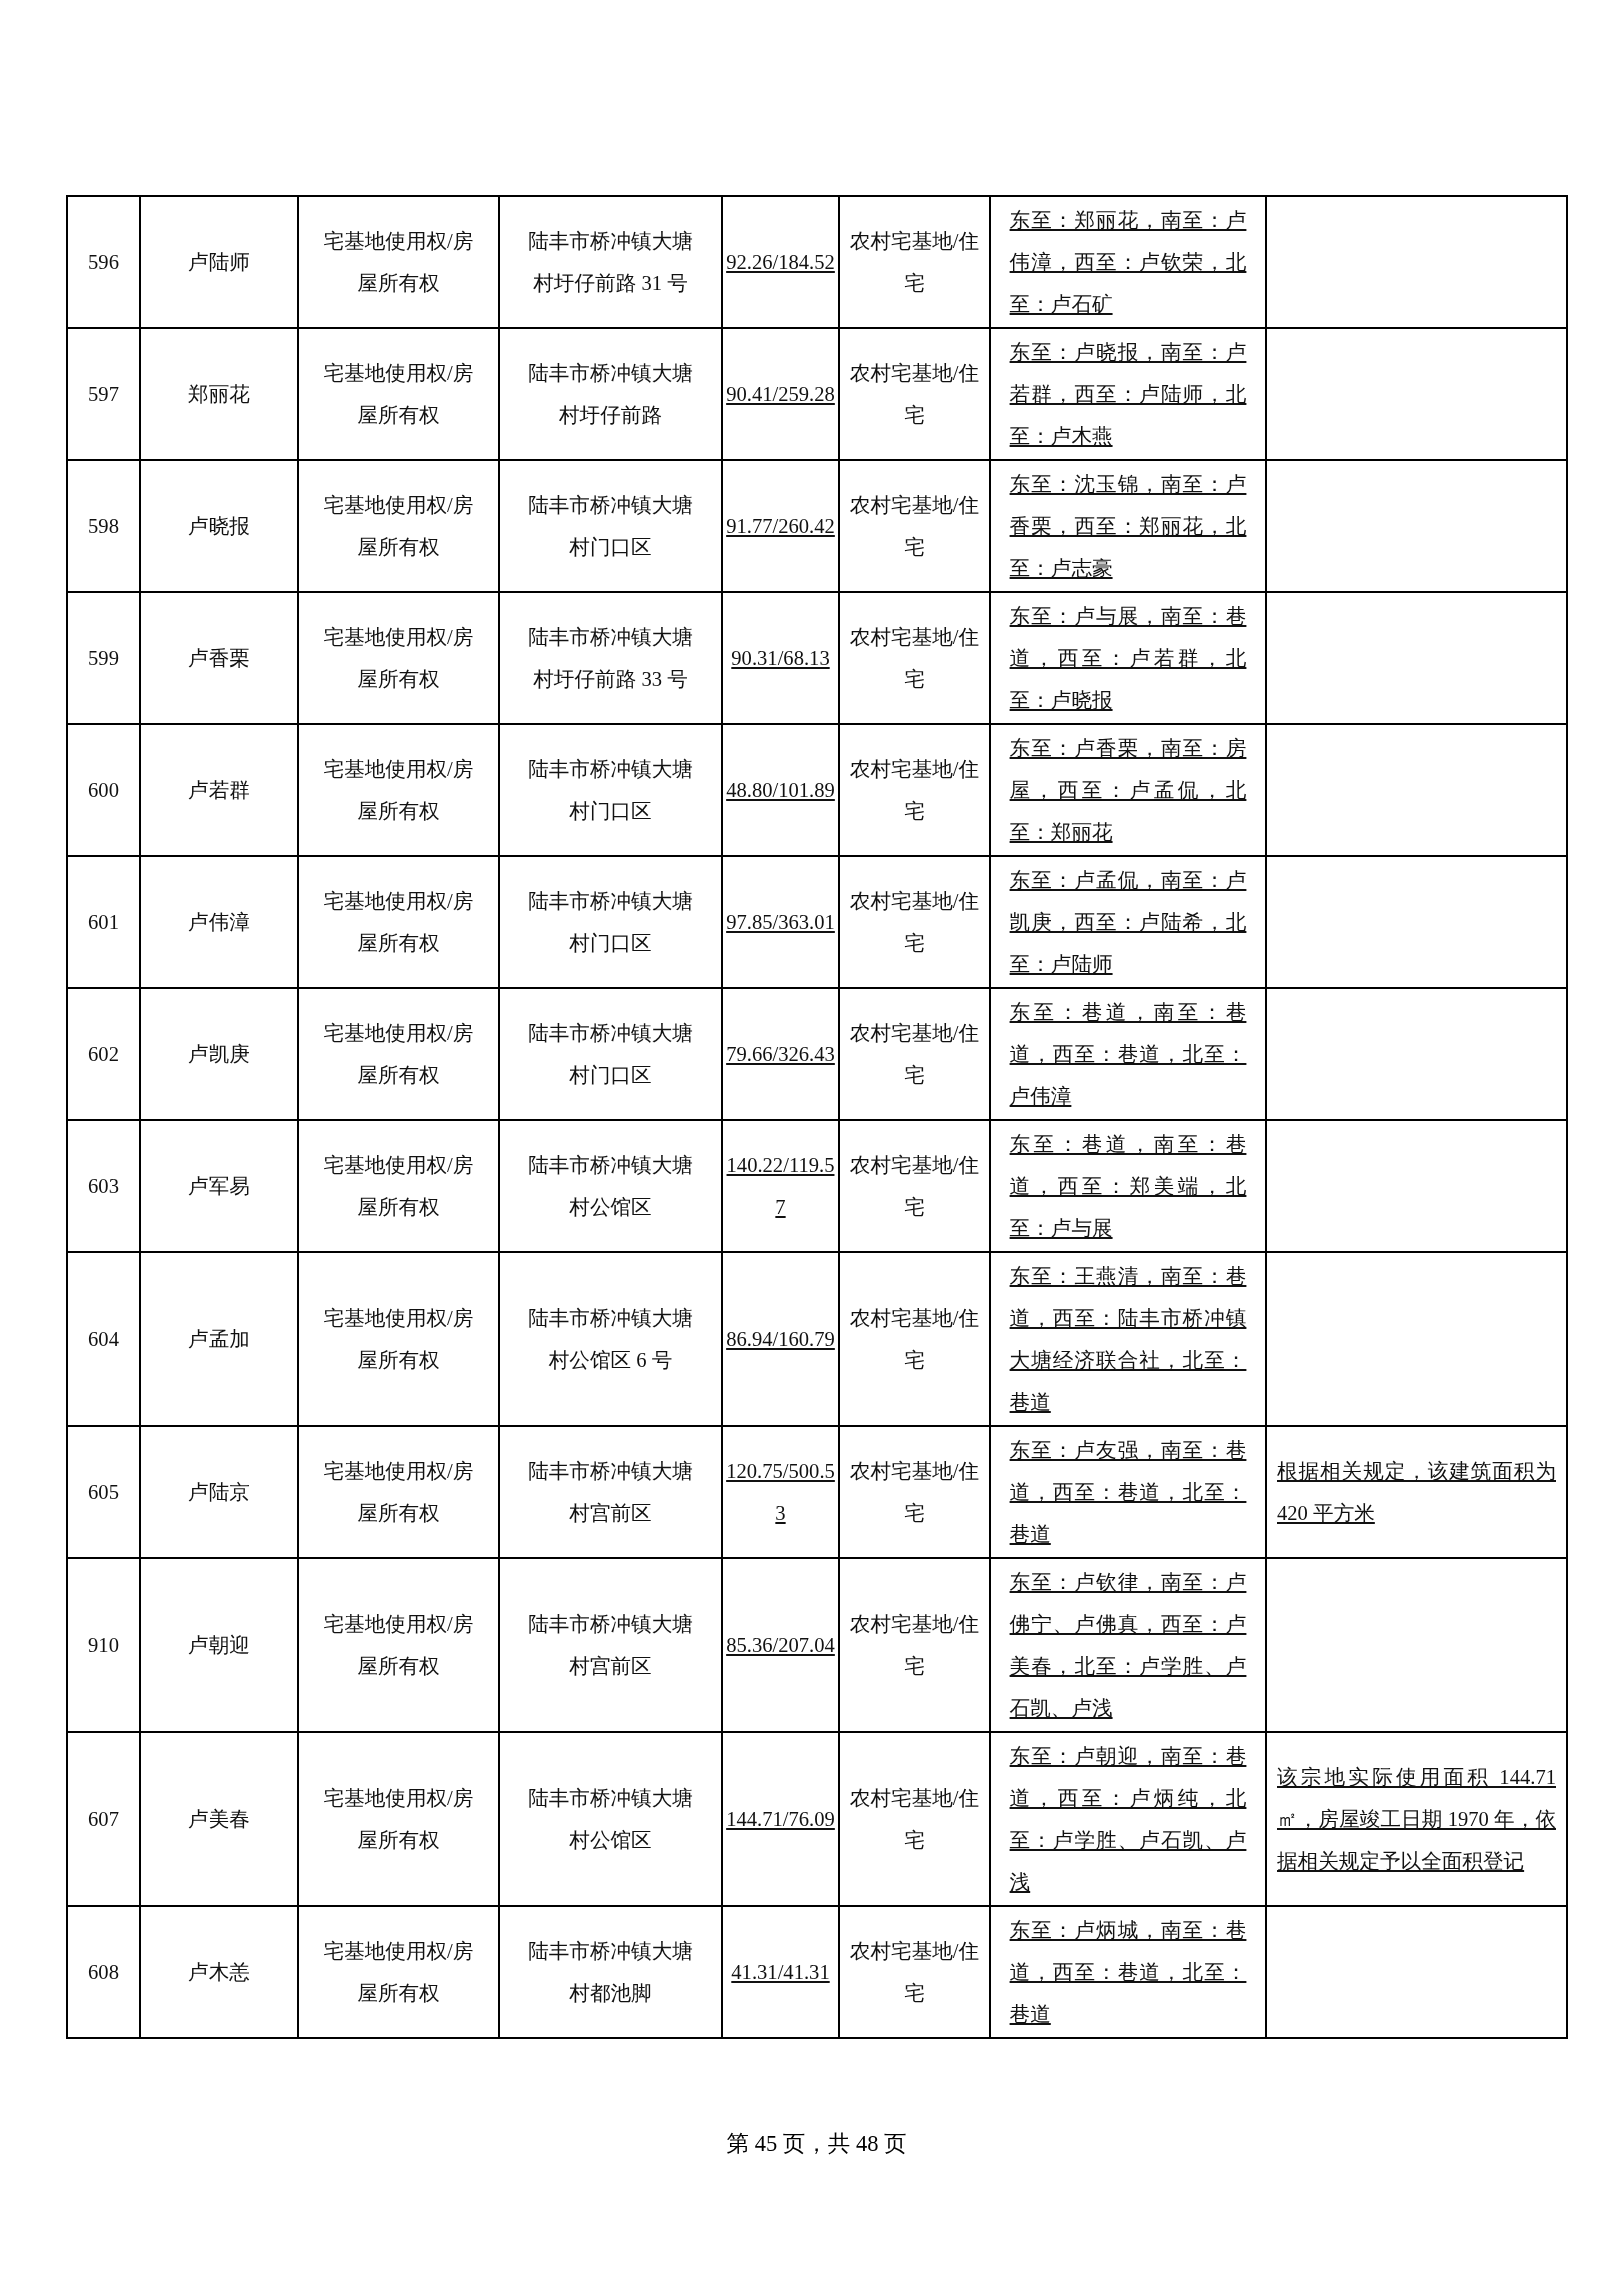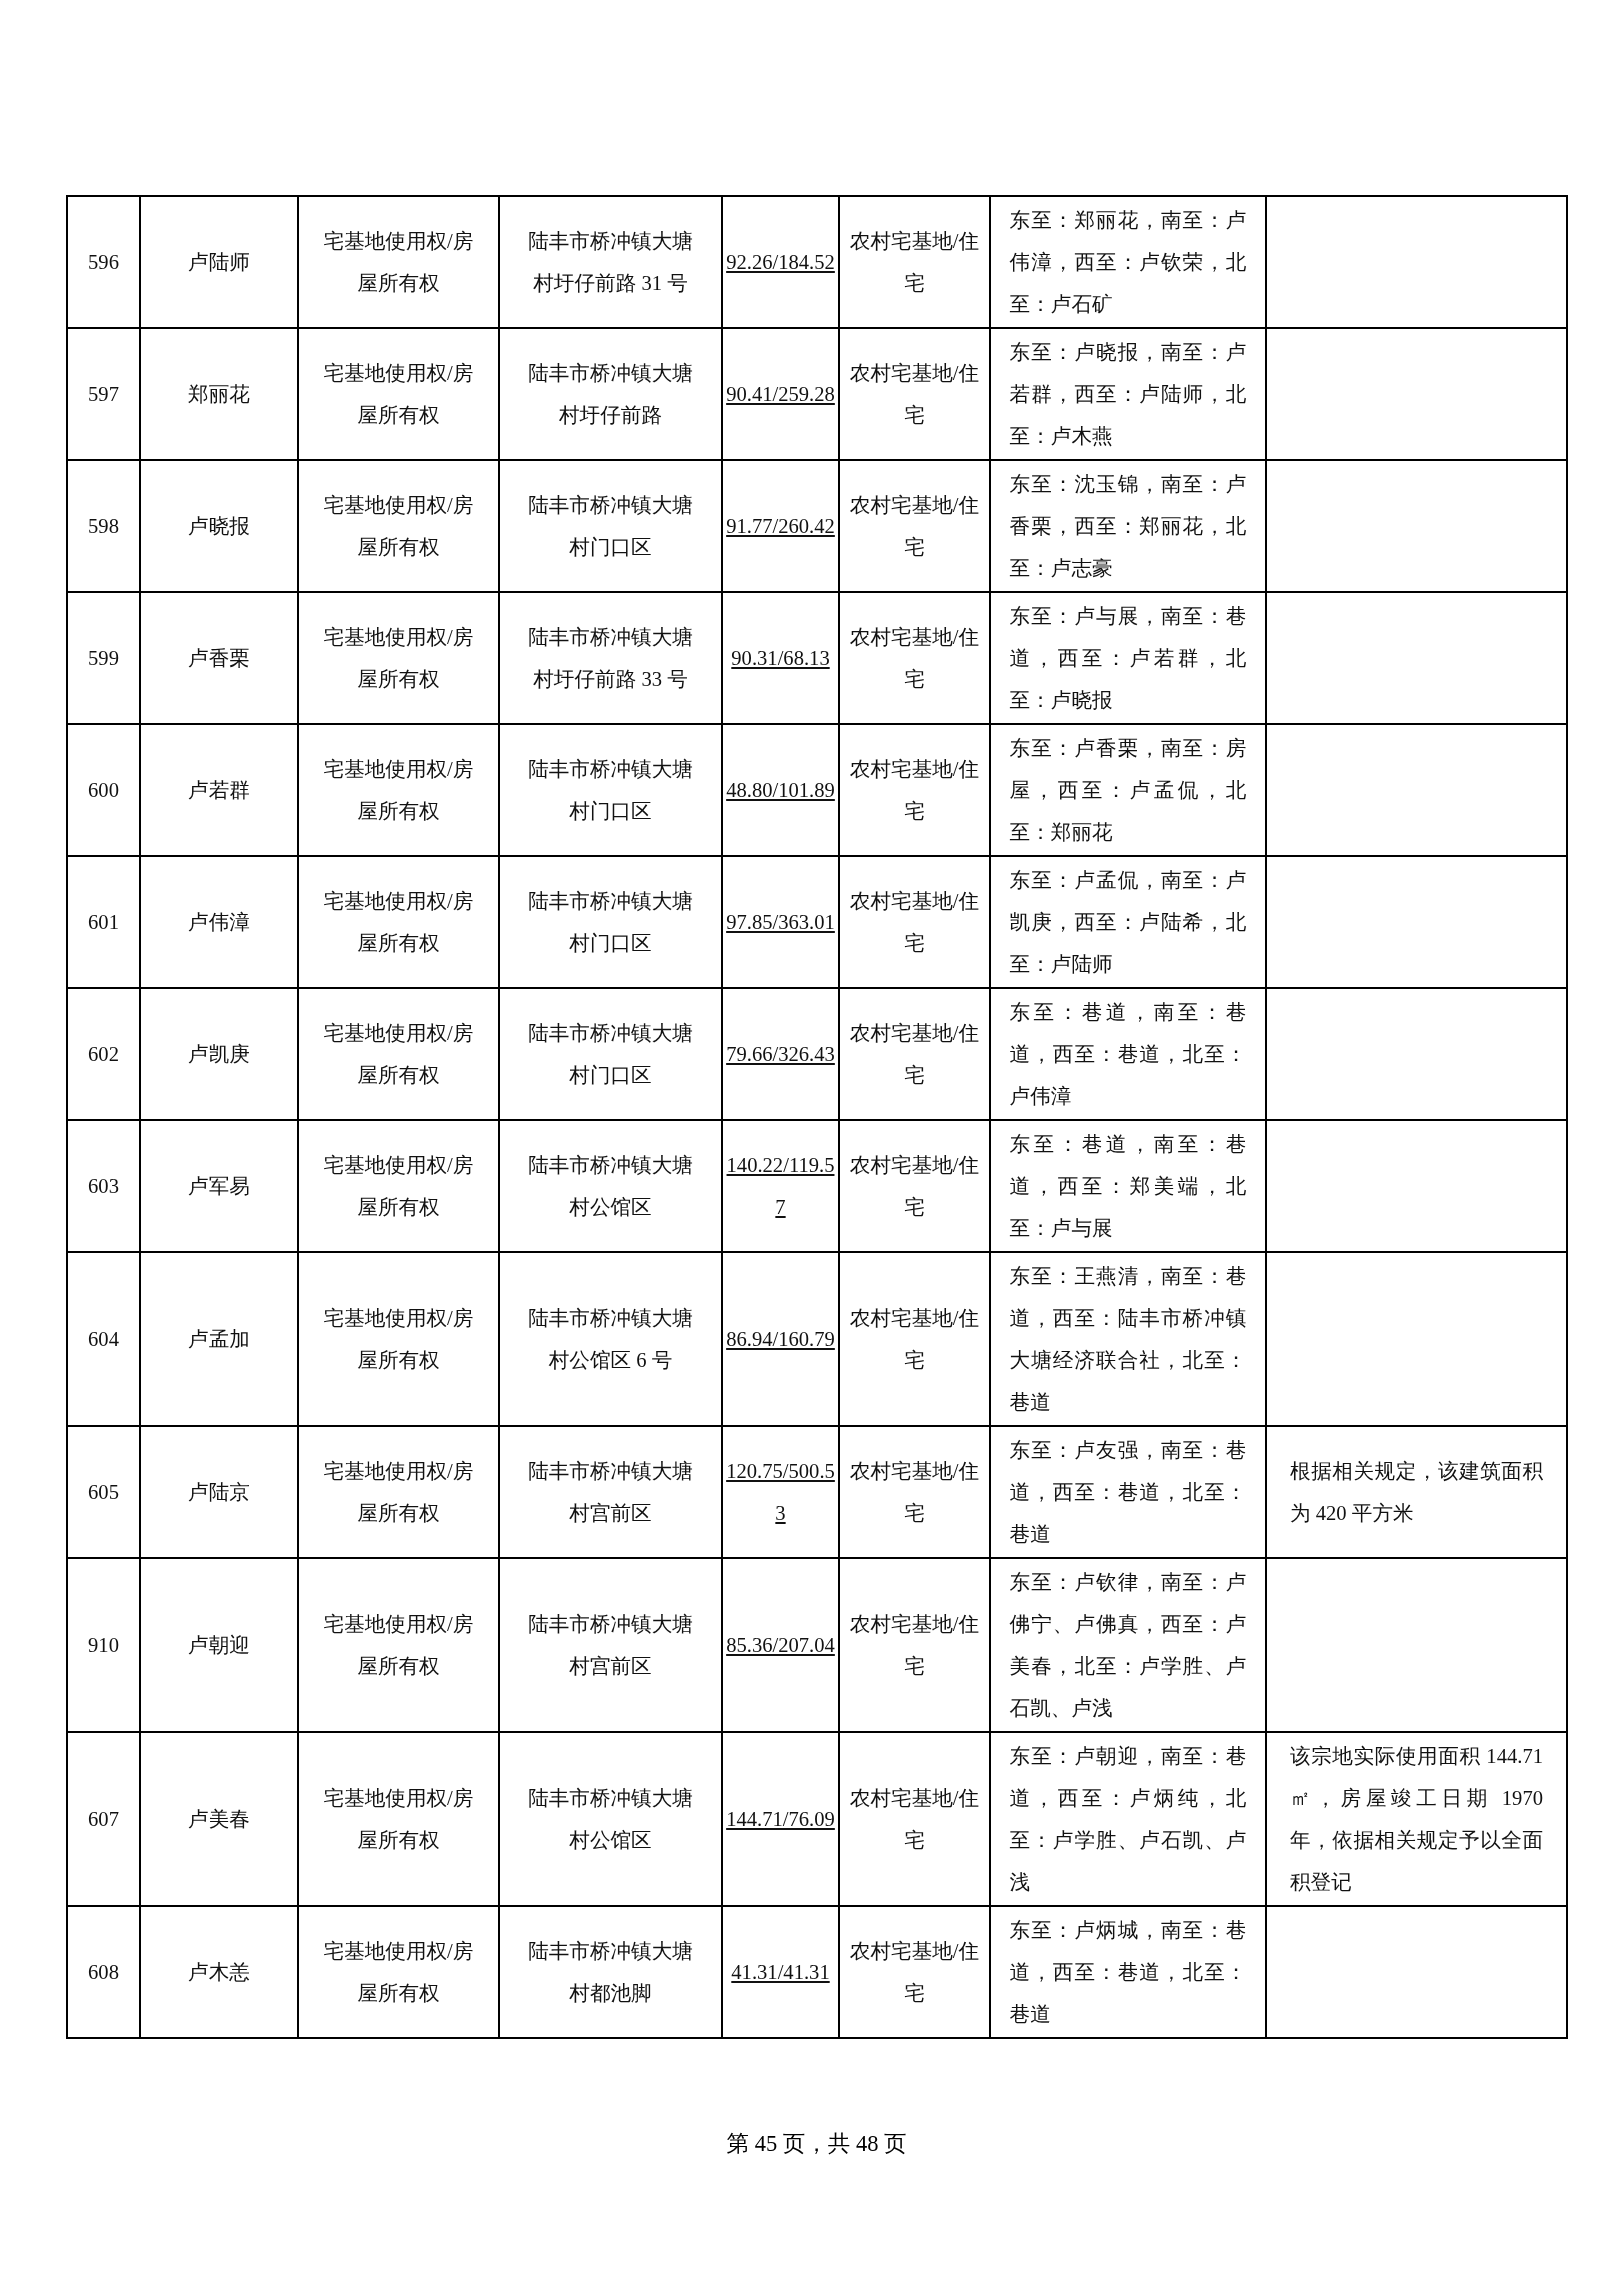--- a/index.html
+++ b/index.html
@@ -23,24 +23,26 @@
   }
   td.c-no{padding:2px 16px;}
   td.c-name{padding:2px 24px;}
   td.c-right{padding:2px 19.6px;}
   td.c-address{padding:2px 19.6px;}
   td.c-area{padding:2px 2px;word-break:break-all;text-decoration:underline;}
   td.c-land_use{padding:2px 5.9px;}
   td.c-boundaries{
     text-align:justify;text-align-last:left;text-justify:inter-ideograph;
     padding:2px 18.6px;
+    text-decoration:underline;
   }
   td.c-remark{
     text-align:justify;text-align-last:left;text-justify:inter-ideograph;
-    padding:2px 23px;
+    padding:2px 10px;
+    text-decoration:underline;
   }
   .footer{
     position:absolute;top:2129px;left:0;width:100%;
     text-align:center;font-size:22.5px;line-height:29px;color:#000;margin-left:6px;
   }
 </style>
 </head>
 <body>
 
 <div class="sheet">

